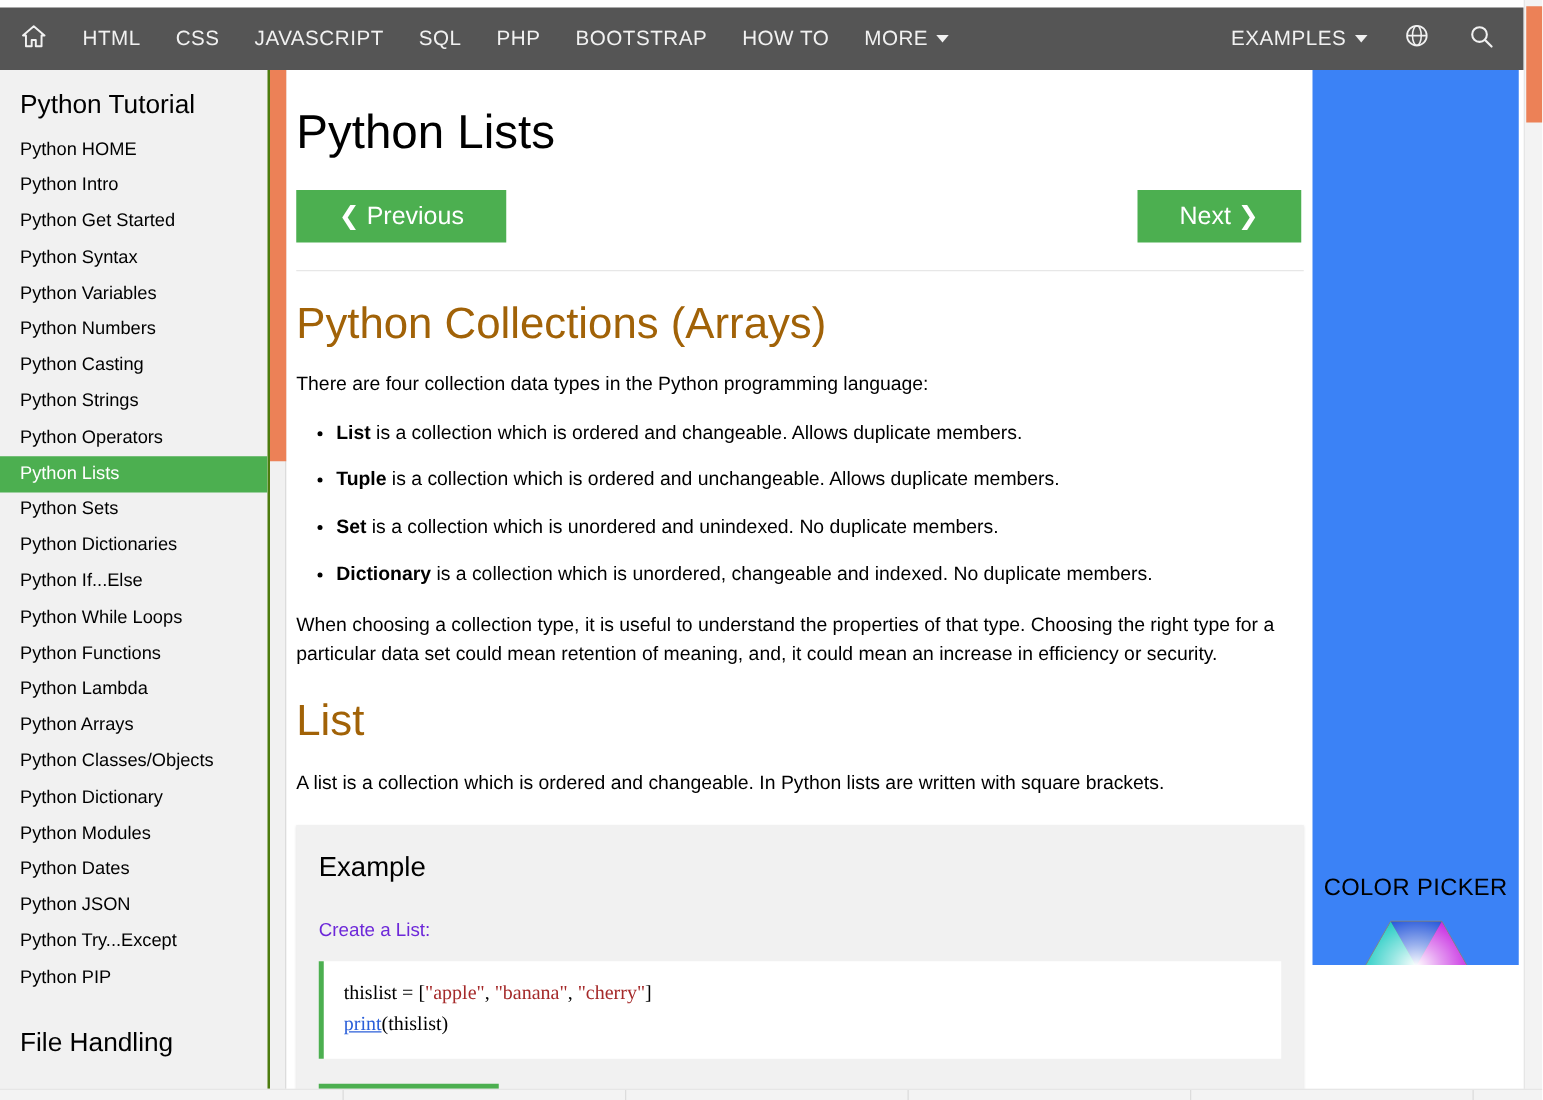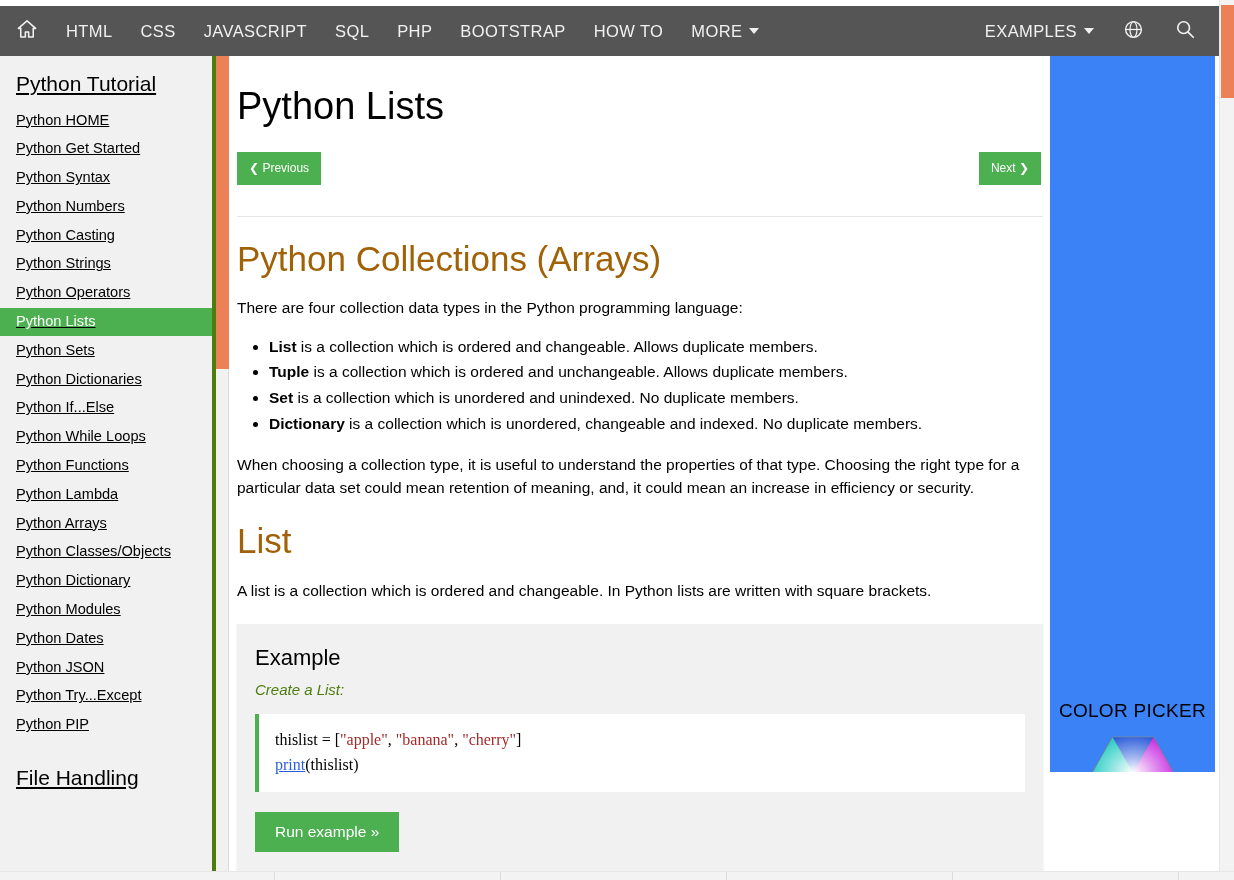--- a/index.html
+++ b/index.html
@@ -55,23 +55,22 @@
     display: flex; align-items: center; cursor: pointer;
   }
 
   
   #sidebar {
     position: absolute;
     top: 56px; left: 0;
     width: 216px; height: 816px;
     background: #f1f1f1;
     overflow: hidden;
-    border-right: 4px solid #4d7c0f;
+    border-right: 2px solid #4d7c0f;
     z-index: 10;
-    text-decoration: underline;
   }
   #sidebar-inner { padding: 0; }
   .side-title {
     font-size: 21px;
     color: #000;
     padding: 16px 16px 10px 16px;
     font-weight: normal;
     margin: 0;
   }
   .side-title.second { padding-top: 26px; }
@@ -120,23 +119,23 @@
   }
   .navbtns {
     position: relative;
     margin: 24px 7px 0 7px;
     height: 42px;
   }
   .btn-green {
     background: #4CAF50;
     color: #ffffff;
     border: none;
-    font-size: 12px;
+    font-size: 20px;
     font-family: "Liberation Sans", sans-serif;
-    padding: 10px 12px;
+    padding: 10px 34px;
     cursor: pointer;
     line-height: 1.1;
     display: inline-block;
   }
   #btn-prev { position: absolute; left: 0; top: 0; }
   #btn-next { position: absolute; right: 2px; top: 0; }
   .hr {
     margin: 22px 7px 0 7px;
     border: 0;
     border-top: 1px solid #e7e7e7;
@@ -158,42 +157,42 @@
   }
   ul.coll {
     margin: 14px 7px 0 7px;
     padding-left: 32px;
     list-style: disc;
   }
   ul.coll li {
     font-size: 15.5px;
     color: #000;
     line-height: 1.66;
+    margin-top: 12px;
   }
   ul.coll li b { font-weight: bold; }
 
   
   .example-box {
     margin: 22px 7px 0 7px;
     background: #f1f1f1;
     padding: 18px 18px 22px 18px;
     box-shadow: 0 1px 2px rgba(0,0,0,.10);
   }
   .example-h {
     font-size: 22px;
     font-weight: normal;
     color: #000;
     margin: 4px 0 0 0;
     line-height: 1.1;
   }
   .example-sub {
     font-size: 15px;
-    color: #4d7c0f;
-    margin: 11px 0 0 0;
-    font-style: italic;
+    color: #6d28d9;
+    margin: 30px 0 0 0;
   }
   .code-wrap {
     margin-top: 16px;
     background: #ffffff;
     border-left: 4px solid #4CAF50;
     padding: 14px 14px 14px 16px;
   }
   pre.code {
     margin: 0;
     font-family: "Liberation Serif", "DejaVu Serif", serif;
@@ -343,22 +342,24 @@
           </svg>
         </span>
       </div>
     </div>
   </div>
 
   <div id="sidebar">
     <div id="sidebar-inner">
       <div class="side-title">Python Tutorial</div>
       <a class="side-link">Python HOME</a>
+      <a class="side-link">Python Intro</a>
       <a class="side-link">Python Get Started</a>
       <a class="side-link">Python Syntax</a>
+      <a class="side-link">Python Variables</a>
       <a class="side-link">Python Numbers</a>
       <a class="side-link">Python Casting</a>
       <a class="side-link">Python Strings</a>
       <a class="side-link">Python Operators</a>
       <a class="side-link active">Python Lists</a>
       <a class="side-link">Python Sets</a>
       <a class="side-link">Python Dictionaries</a>
       <a class="side-link">Python If...Else</a>
       <a class="side-link">Python While Loops</a>
       <a class="side-link">Python Functions</a>

